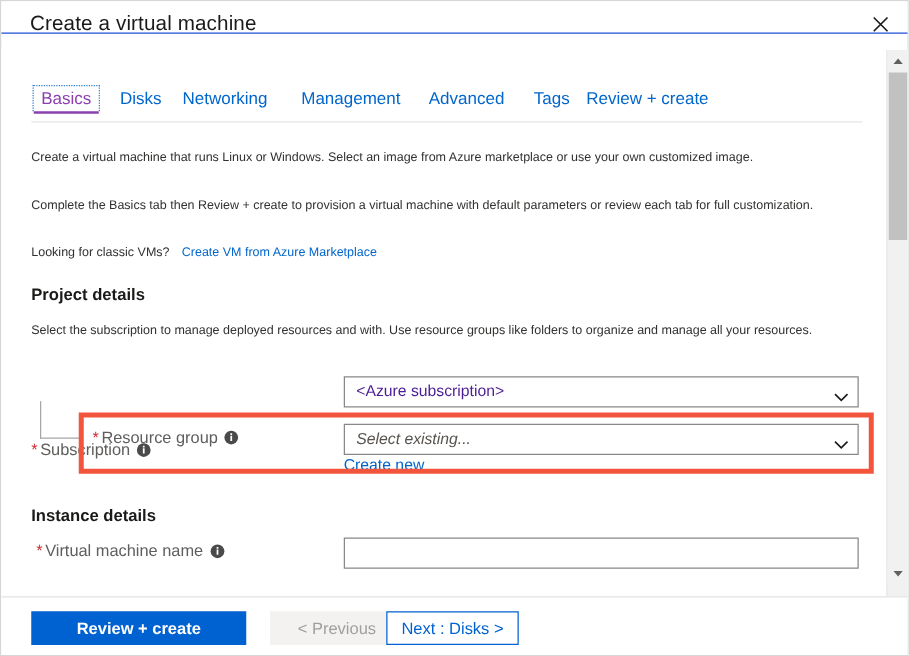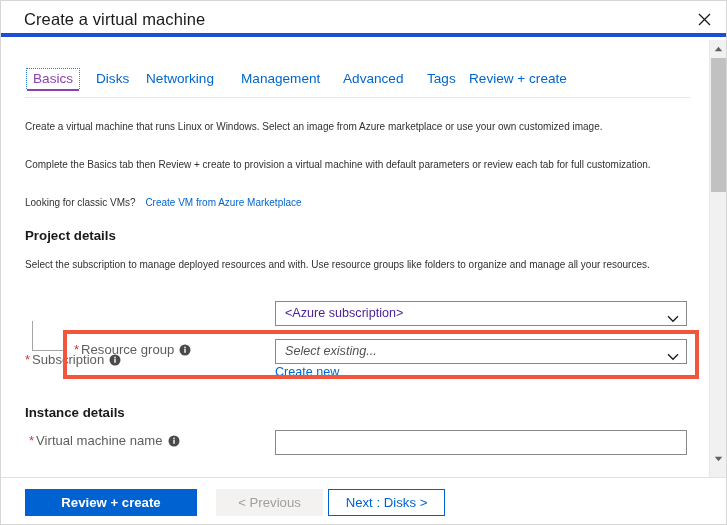--- a/index.html
+++ b/index.html
@@ -19,23 +19,23 @@
     border: 1px solid #d6d6d6;
     box-sizing: border-box;
     overflow: hidden;
   }
 
   
   .titlebar {
     position: absolute;
     left: 0; top: 0;
     width: 727px;
-    height: 36px;
-    background: #ffffff;
-    border-bottom: 4px solid #1d4ed8;
+    height: 26px;
+    background: #ffffff;
+    border-bottom: 1px solid #1d4ed8;
     box-sizing: border-box;
     padding-left: 15px;
   }
   .title-text {
     position: absolute;
     left: 23px;
     top: 9px;
     font-size: 16.5px;
     color: #1b1a19;
     letter-spacing: 0.1px;
@@ -392,16 +392,16 @@
     <div class="sb-arrow down">
       <svg width="9" height="6" viewBox="0 0 9 6">
         <path d="M0.8 0.8 L8.2 0.8 L4.5 5.2 Z" fill="#606060"></path>
       </svg>
     </div>
   </div>
 
   <div class="footer">
     <div class="btn btn-primary" style="left:24px; width:172px;">Review + create</div>
     <div class="btn btn-disabled" style="left:215px; width:107px;">&lt; Previous</div>
-    <div class="btn btn-outline" style="left:327px; width:117px;">Next : Disks &gt;</div>
+    <div class="btn btn-outline" style="left:308px; width:106px;">Next : Disks &gt;</div>
   </div>
 
 </div>
 
 </body></html>

